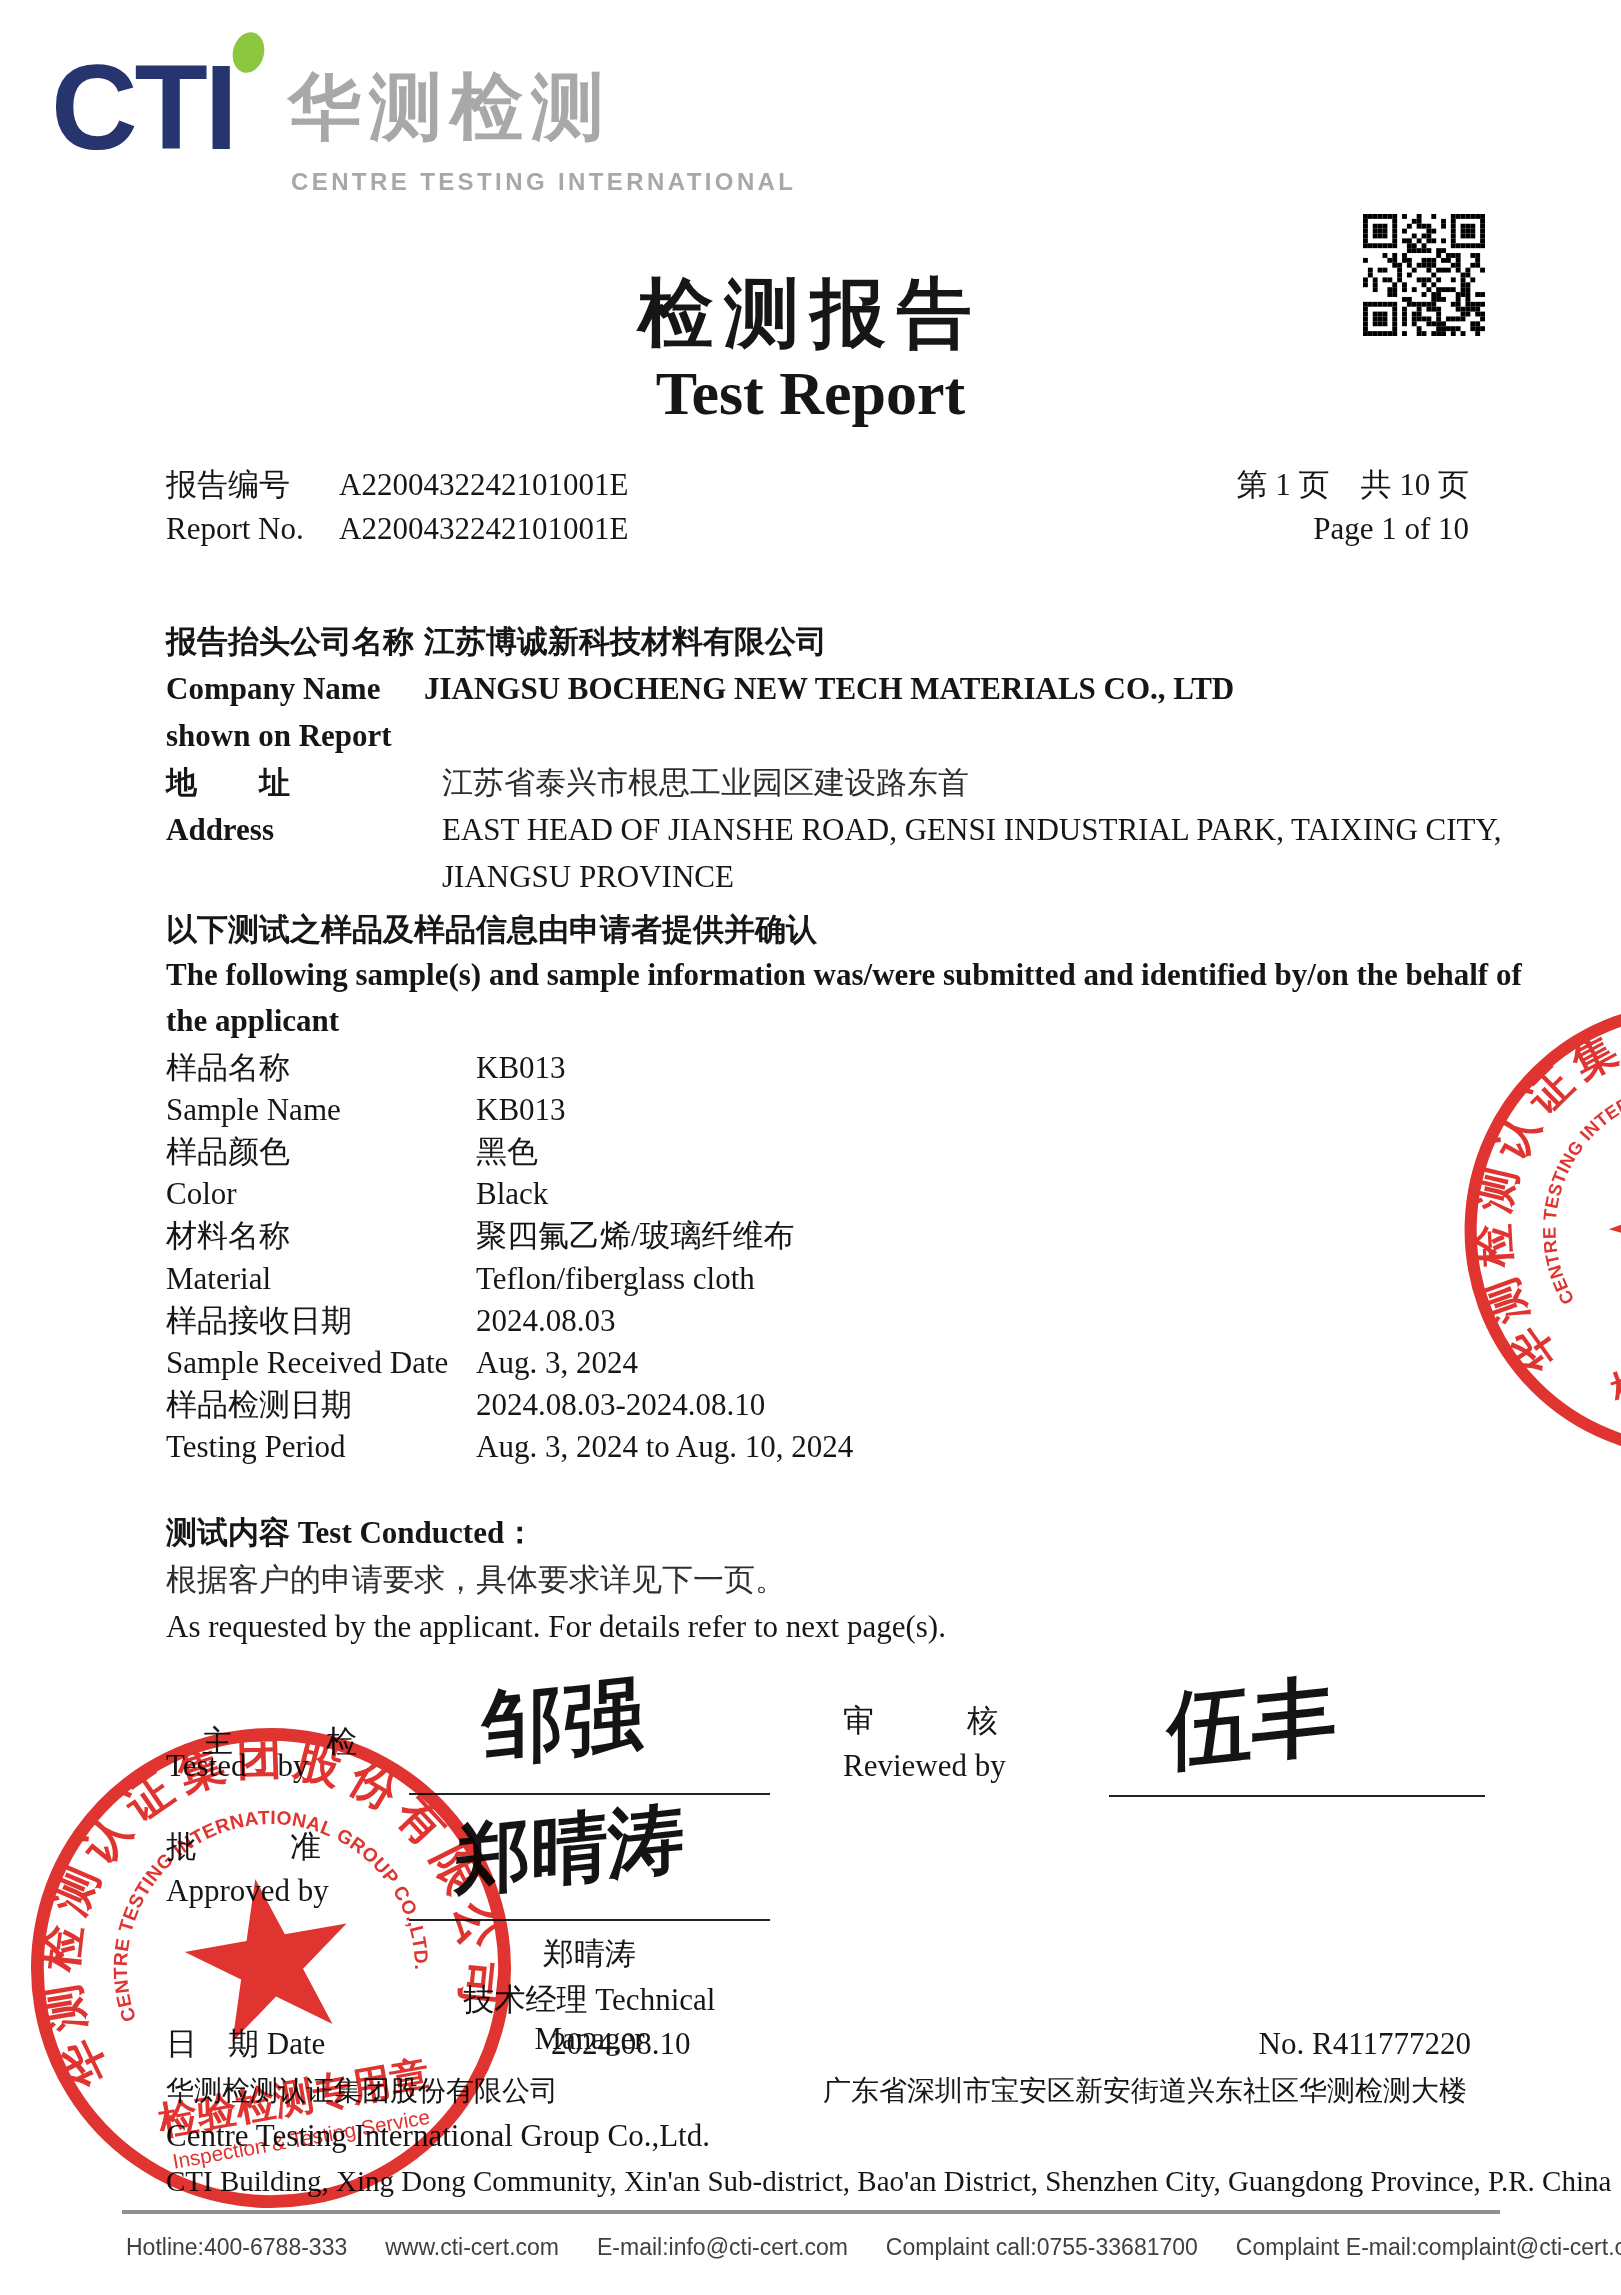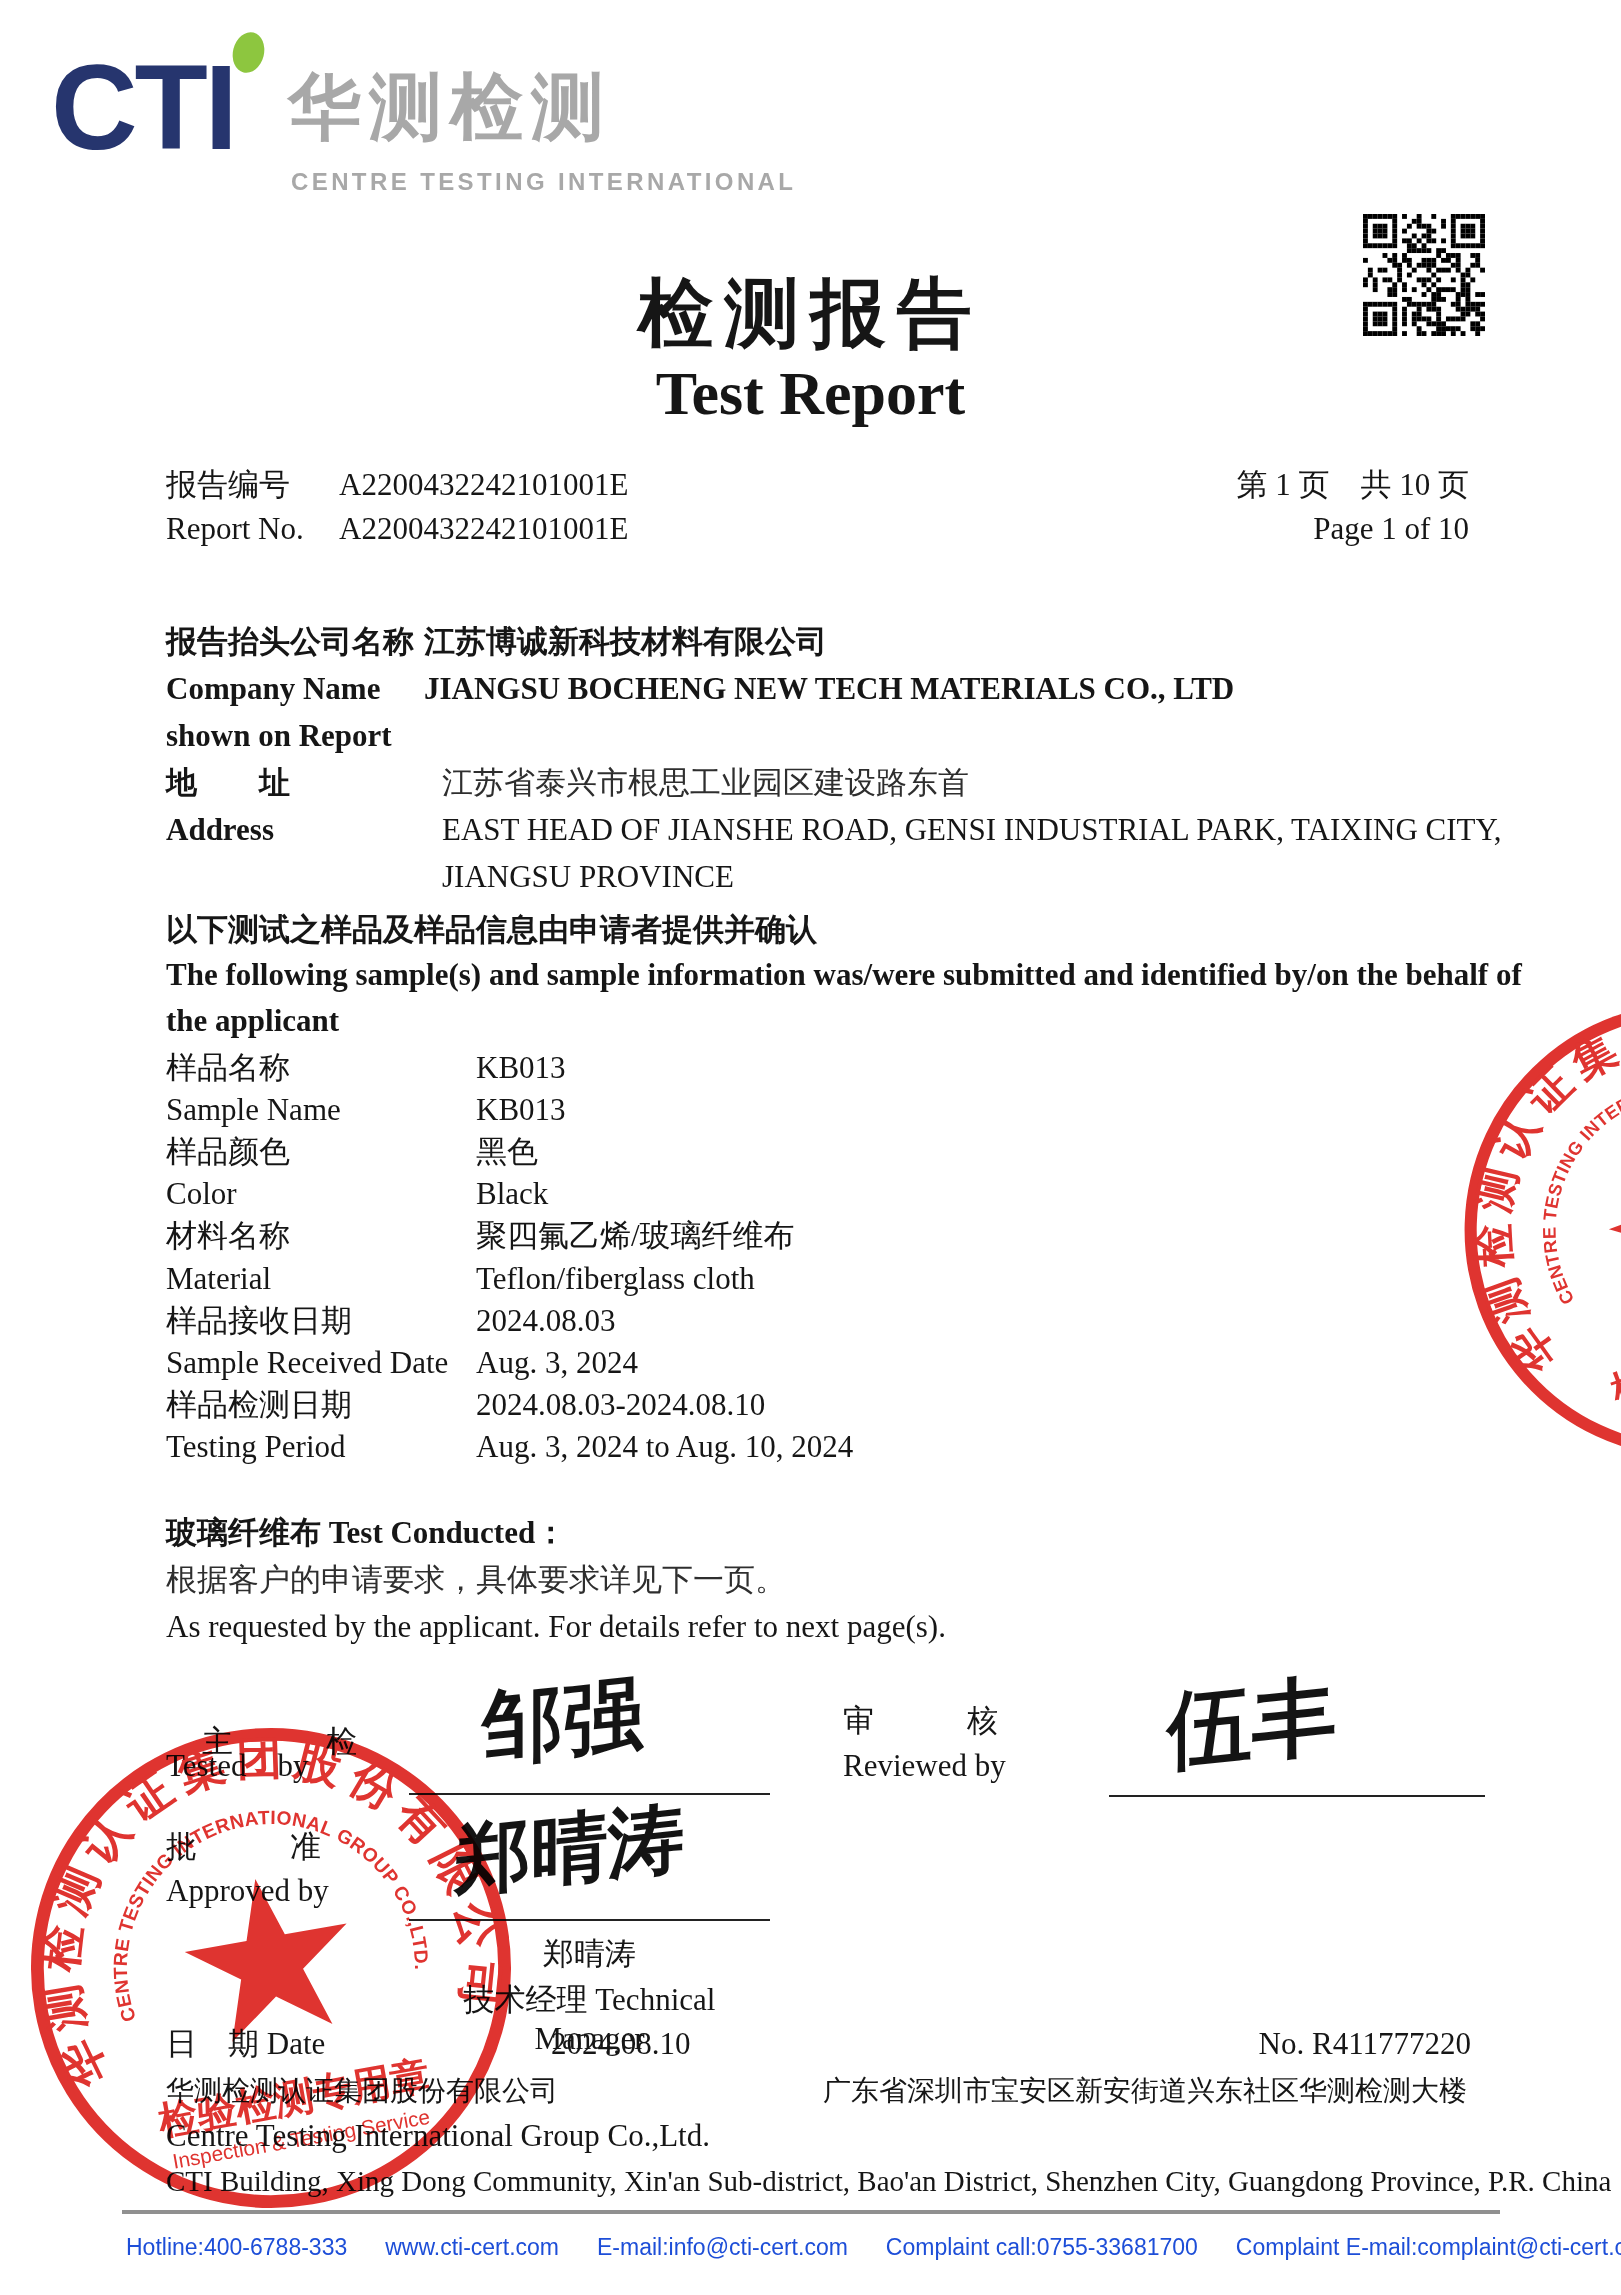--- a/index.html
+++ b/index.html
@@ -43,21 +43,21 @@
        transform:rotate(-6deg) skewX(-6deg);}
   .sigline{position:absolute;height:2.4px;background:#222;}
   .center-col{text-align:center;}
 
   
   .stamp{position:absolute;mix-blend-mode:multiply;opacity:0.93;}
 
   
   .footrule{position:absolute;left:122px;top:2210px;width:1378px;height:4px;background:#909090;}
   .footer{position:absolute;left:126px;top:2234px;width:1378px;display:flex;gap:38px;
-          font-family:"Liberation Sans","DejaVu Sans",sans-serif;font-size:23px;color:#1d4ed8;white-space:nowrap;}
+          font-family:"Liberation Sans","DejaVu Sans",sans-serif;font-size:23px;color:#404040;white-space:nowrap;}
 </style>
 </head>
 <body>
 
 <div class="page">
 
   <div class="logo">
     <div class="logo-cti">CTI</div>
     <div class="logo-dot"></div>
     <div class="logo-cn">华测检测</div>
@@ -452,21 +452,21 @@
   <div class="row" style="top:1386px;">
     <span class="lbl w-sample">样品检测日期</span>
     <span>2024.08.03-2024.08.10</span>
     </div>
   <div class="row" style="top:1428px;">
     <span class="lbl w-sample">Testing Period</span>
     <span>Aug. 3, 2024 to Aug. 10, 2024</span>
     </div>
 
   <div class="row b" style="top:1514px;">
-    <span>玻璃纤维布 Test Conducted：</span>
+    <span>测试内容 Test Conducted：</span>
     </div>
   <div class="row" style="top:1561px;color:#2e2e2e;">
     <span>根据客户的申请要求，具体要求详见下一页。</span>
     </div>
   <div class="row" style="top:1608px;align-items:center;">
     <span>As requested by the applicant. For details refer to next page(s).</span>
     </div>
 
   <div class="row" style="top:1723px;margin-left:36px;">
     <span>主　　　检</span>

